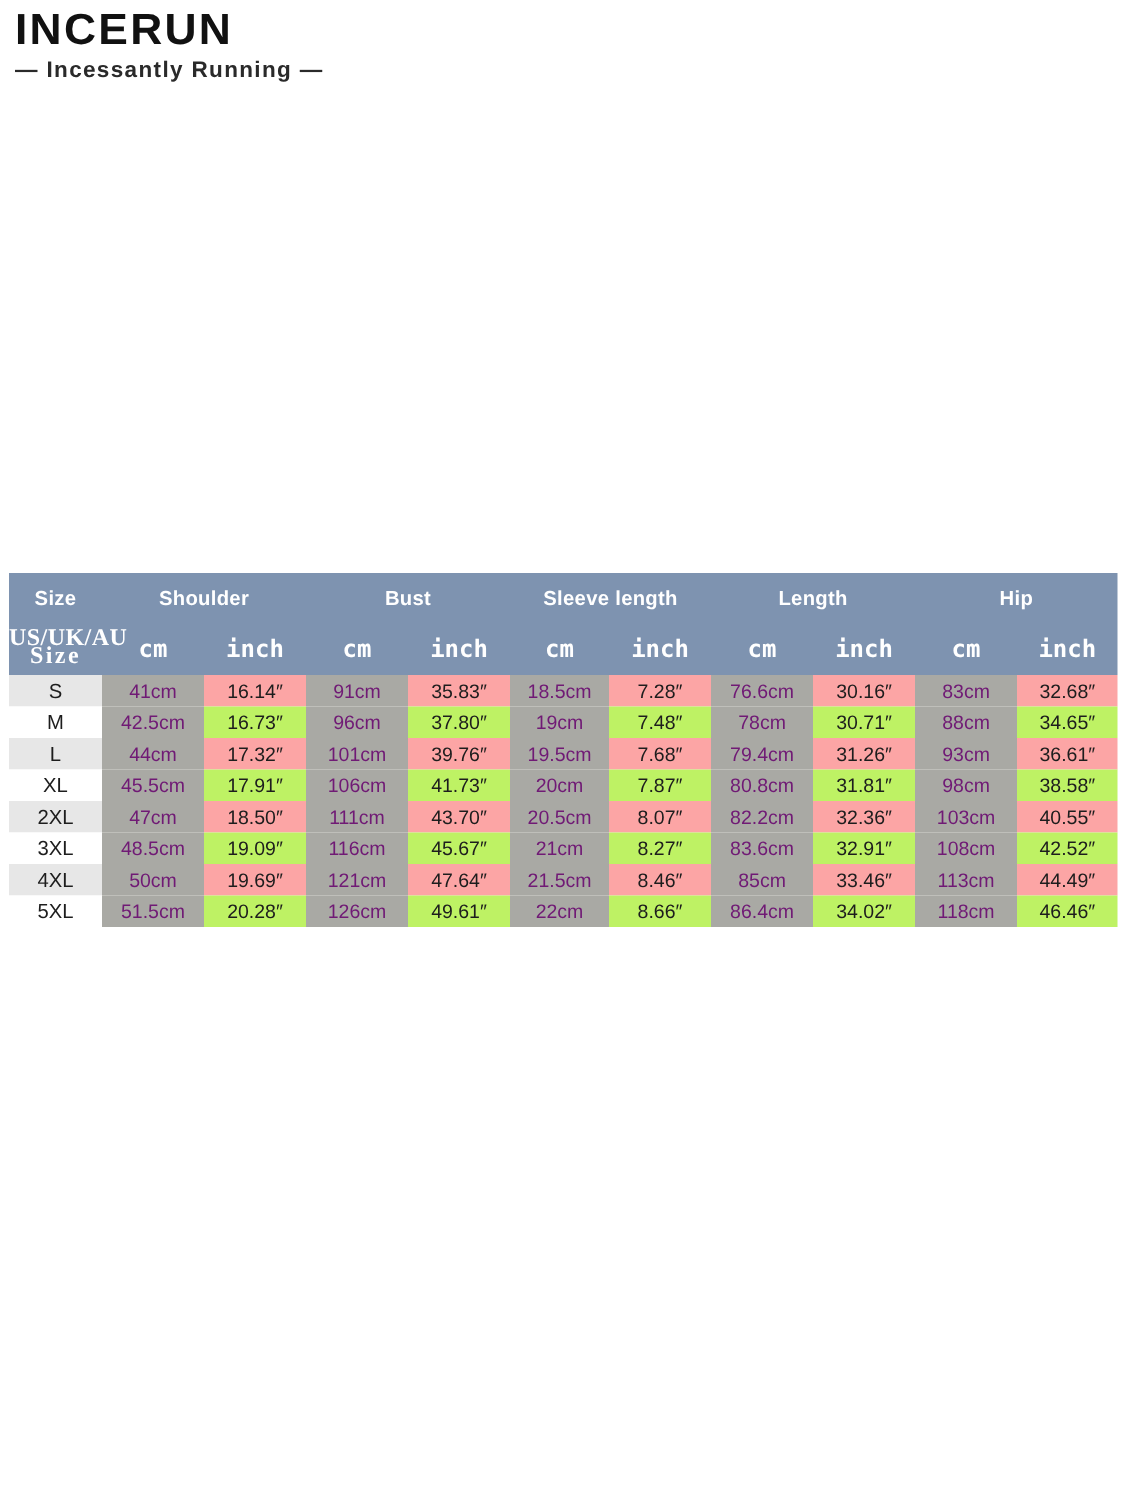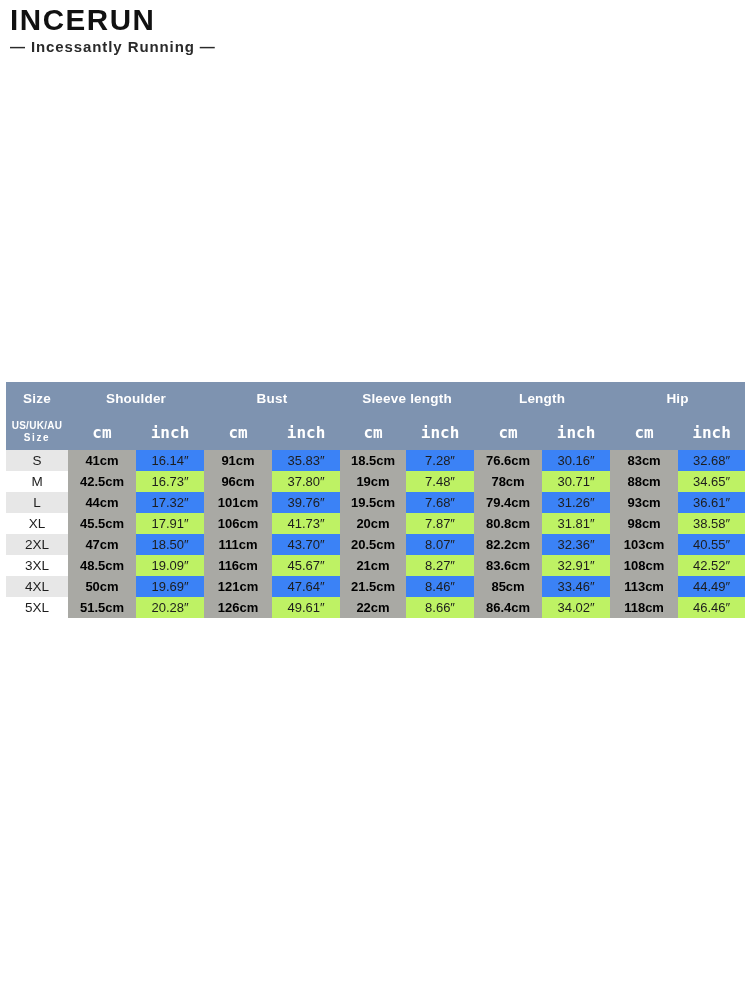--- a/index.html
+++ b/index.html
@@ -86,22 +86,22 @@
     font-size: 16px;
     font-weight: bold;
     height: 36px;
     border-right: 2px solid #ffffff;
     border-bottom: 2px solid #ffffff;
   }
   .hdr-unit.last { border-right: 0; }
   .hdr-size {
     background: #7e93b0;
     color: #ffffff;
-    font-family: Liberation Sans, sans-serif;
-    font-size: 10px;
+    font-family: Liberation Serif, serif;
+    font-size: 16px;
     font-weight: bold;
     height: 36px;
     line-height: 12px;
     border-right: 2px solid #ffffff;
     border-bottom: 2px solid #ffffff;
     letter-spacing: 0.3px;
   }
   .hdr-size .sz2 { letter-spacing: 1.6px; }
 
   
@@ -116,25 +116,25 @@
   tbody td.last { border-right: 0; }
 
   
   td.size-cell { font-size: 13.5px; color: #1d1d1d; }
   tr.odd td.size-cell { background: #e7e7e7; }
   tr.even td.size-cell { background: #ffffff; }
 
   
   td.cm-cell {
     background: #a9a9a4;
-    color: #000000;
-    font-weight: bold;
-  }
-  
-  tr.odd td.inch-cell { background: #3b82f6; }
+    color: #701a75;
+    font-weight: normal;
+  }
+  
+  tr.odd td.inch-cell { background: #fca5a5; }
   tr.even td.inch-cell { background: #bef264; }
 
   .cellbox {
     display: block;
     width: 100%;
     height: 21px;
     line-height: 21px;
     overflow: hidden;
     white-space: nowrap;
   }

